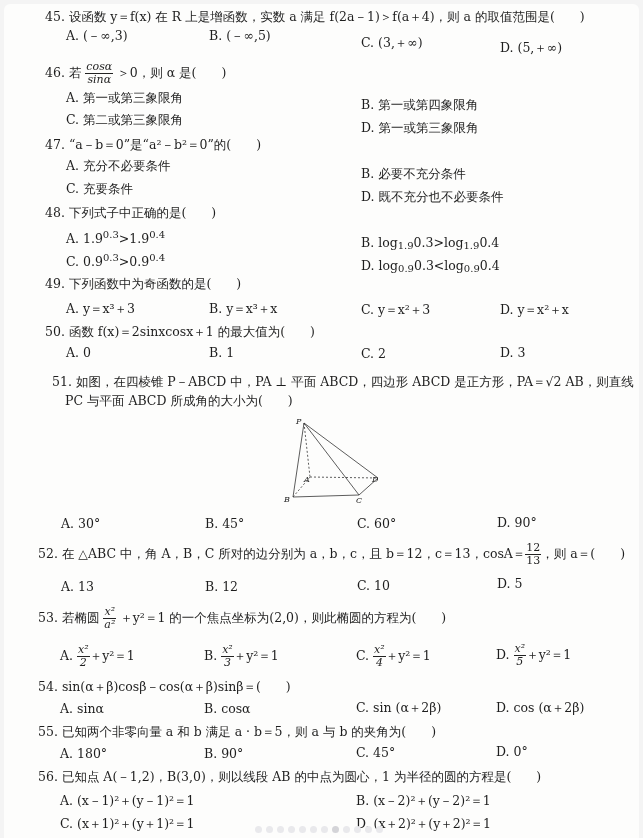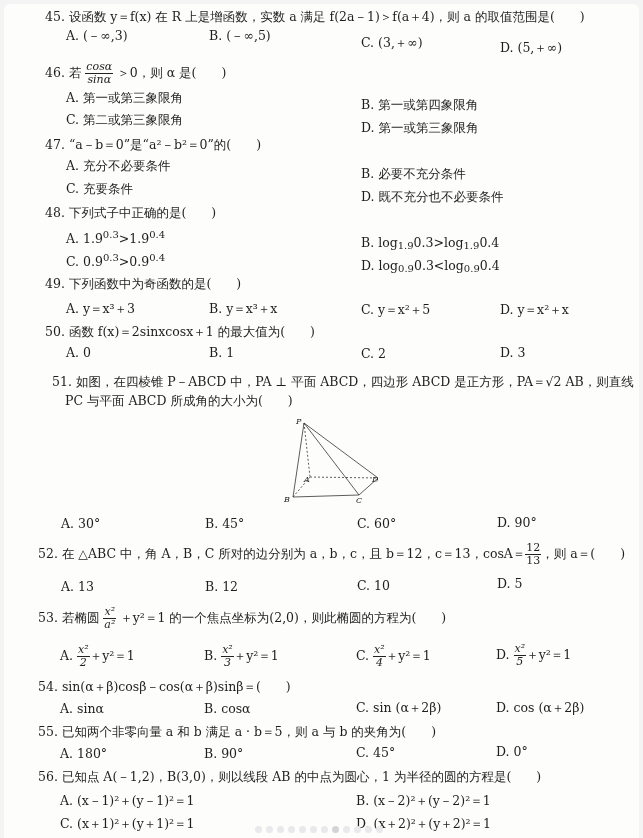--- a/index.html
+++ b/index.html
@@ -71,21 +71,21 @@
 <div class="t opt" style="left:361px;top:235px">B. log<sub>1.9</sub>0.3&gt;log<sub>1.9</sub>0.4</div>
 <div class="t opt" style="left:66px;top:250px">C. 0.9<sup>0.3</sup>&gt;0.9<sup>0.4</sup></div>
 <div class="t opt" style="left:361px;top:258px">D. log<sub>0.9</sub>0.3&lt;log<sub>0.9</sub>0.4</div>
 
 <div class="t q" style="left:45px;top:276px">
   <span>49.</span>
   <span>下列函数中为奇函数的是(　　)</span>
 </div>
 <div class="t opt" style="left:66px;top:301px">A. y＝x³＋3</div>
 <div class="t opt" style="left:209px;top:301px">B. y＝x³＋x</div>
-<div class="t opt" style="left:361px;top:302px">C. y＝x²＋5</div>
+<div class="t opt" style="left:361px;top:302px">C. y＝x²＋3</div>
 <div class="t opt" style="left:500px;top:302px">D. y＝x²＋x</div>
 
 <div class="t q" style="left:45px;top:324px">
   <span>50.</span>
   <span>函数 f(x)＝2sinxcosx＋1 的最大值为(　　)</span>
 </div>
 <div class="t opt" style="left:66px;top:345px">A. 0</div>
 <div class="t opt" style="left:209px;top:345px">B. 1</div>
 <div class="t opt" style="left:361px;top:346px">C. 2</div>
 <div class="t opt" style="left:500px;top:345px">D. 3</div>

